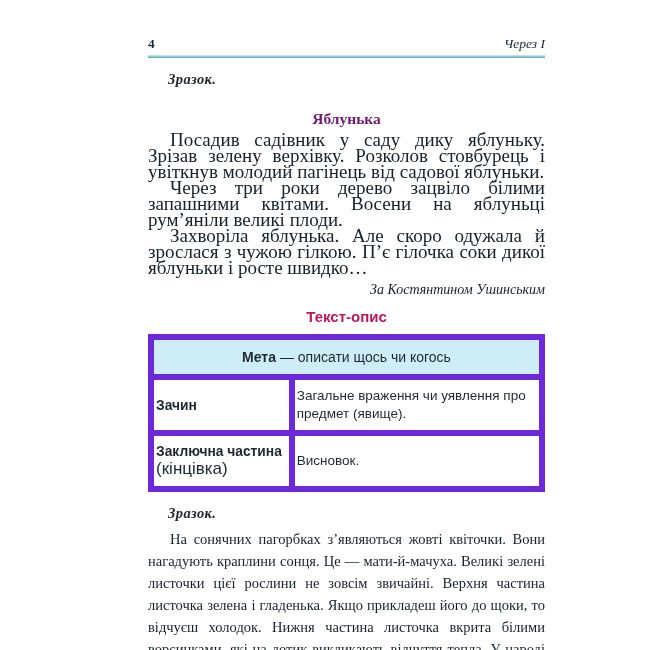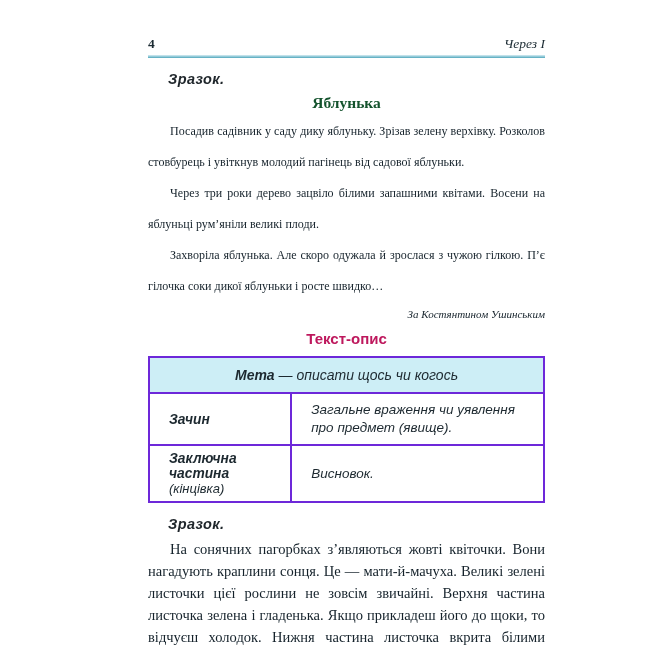--- a/index.html
+++ b/index.html
@@ -31,51 +31,51 @@
   }
   .page-number { font-weight: bold; }
   .chapter { font-style: italic; }
   .header-rule {
     height: 3px;
     margin-top: 3px;
     background: linear-gradient(to bottom, #d7edf3 0%, #8ec7d6 55%, #4fa6bb 100%);
   }
   
   .sample-label {
-    font-family: Liberation Sans, sans-serif;
+    font-family: Liberation Serif, serif;
     font-weight: bold;
     font-style: italic;
     font-size: 14.5px;
     color: #1f262b;
     margin: 13px 0 0 20px;
     letter-spacing: 0.4px;
   }
   
   .story-title {
     font-family: "Liberation Serif", serif;
     font-weight: bold;
     font-size: 15.5px;
-    color: #14532d;
+    color: #701a75;
     text-align: center;
-    margin-top: 7px;
+    margin-top: 22px;
   }
   .body-par {
     font-family: "Liberation Serif", serif;
-    font-size: 12px;
-    line-height: 31px;
+    font-size: 19px;
+    line-height: 16px;
     color: #15222b;
     text-align: justify;
     text-indent: 22px;
     margin: 0;
   }
   .body-par.first { margin-top: 4px; }
   .attribution {
     font-family: "Liberation Serif", serif;
     font-style: italic;
-    font-size: 11px;
+    font-size: 14px;
     color: #15222b;
     text-align: right;
     margin-top: 6px;
   }
   
   .section-heading {
     font-family: "Liberation Sans", sans-serif;
     font-weight: bold;
     font-size: 15px;
     color: #be185d;
@@ -85,41 +85,40 @@
   
   table.structure {
     width: 100%;
     border-collapse: collapse;
     margin-top: 9px;
     font-family: "Liberation Sans", sans-serif;
     font-size: 13.5px;
     color: #1d2930;
   }
   table.structure td {
-    border: 2px solid #6d28d9;
-    padding: 5px 19px;
+    border: 6px solid #6d28d9;
+    padding: 5px 2px;
     vertical-align: middle;
-    font-style: italic;
   }
   td.purpose-cell {
     background: #cdeef6;
     text-align: center;
     height: 24px;
     font-size: 14px;
   }
   td.purpose-cell .bold { font-weight: bold; }
   td.term-cell {
     width: 36%;
     font-weight: bold;
     font-size: 13.8px;
   }
   td.term-cell .note {
     display: block;
     font-weight: normal;
-    font-size: 13px;
+    font-size: 17px;
   }
   td.def-cell { line-height: 18px; }
   tr.row-tall td { height: 40px; }
   tr.row-mid td { height: 28px; }
   
   .essay-par {
     font-family: "Liberation Serif", serif;
     font-size: 14.5px;
     line-height: 22px;
     color: #15222b;

